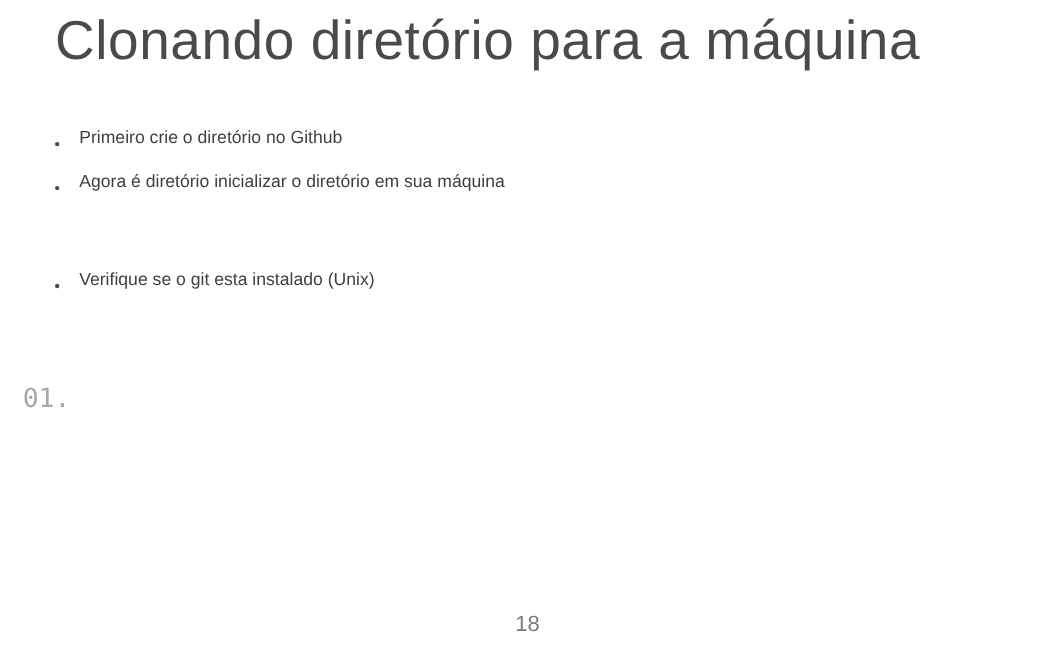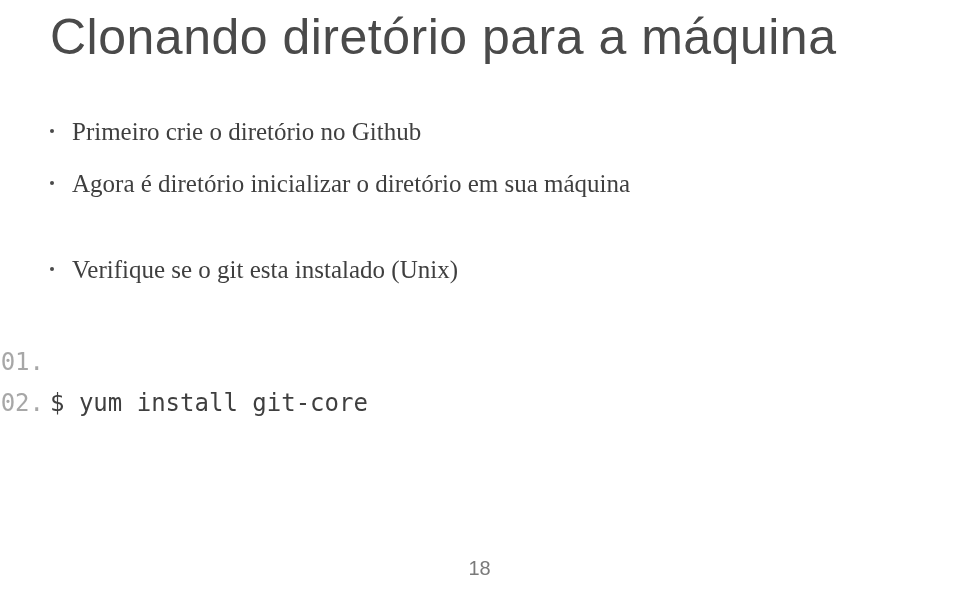--- a/index.html
+++ b/index.html
@@ -25,56 +25,56 @@
     font-size: 50px;
     font-weight: 300;
     letter-spacing: 0.5px;
     color: #4a4a4a;
     white-space: nowrap;
   }
   .bullets {
     position: absolute;
     top: 115px;
     left: 50px;
-    font-size: 25px;
+    font-size: 16px;
     font-weight: 400;
     color: #3f3f3f;
     line-height: 1.35;
-    font-family: Liberation Serif, serif;
   }
   .bullet {
     margin-bottom: 18px;
     display: flex;
     align-items: flex-start;
   }
   .bullet .dot {
     flex: 0 0 auto;
     width: 4px;
     height: 4px;
     background: #4a4a4a;
     border-radius: 50%;
     margin-right: 18px;
     margin-top: 14px;
   }
   .bullets .group2 {
-    margin-top: 52px;
+    margin-top: 68px;
   }
   .code-block {
     position: absolute;
     top: 342px;
     left: 0;
     font-family: "DejaVu Sans Mono", "Consolas", "Menlo", monospace;
     font-size: 24px;
     line-height: 1.7;
     color: #3f3f3f;
   }
   .code-line {
     display: flex;
     align-items: baseline;
     white-space: pre;
+    padding-left: 20px;
   }
   .ln {
     color: #a7a7a7;
     width: 44px;
     text-align: right;
     margin-right: 6px;
     flex: 0 0 auto;
   }
   .page-num {
     position: absolute;
@@ -110,21 +110,17 @@
         <span class="dot"></span>
         <span>Verifique se o git esta instalado (Unix)</span>
       </div>
     </div>
   </div>
 
   <div class="code-block">
     <div class="code-line">
       <span class="ln">01.</span>
     </div>
-    <div class="code-line">
-      <span class="ln">02.</span>
-      <span>$ yum install git-core</span>
-    </div>
   </div>
 
   <div class="page-num">18</div>
 
 </div>
 
 </body></html>

